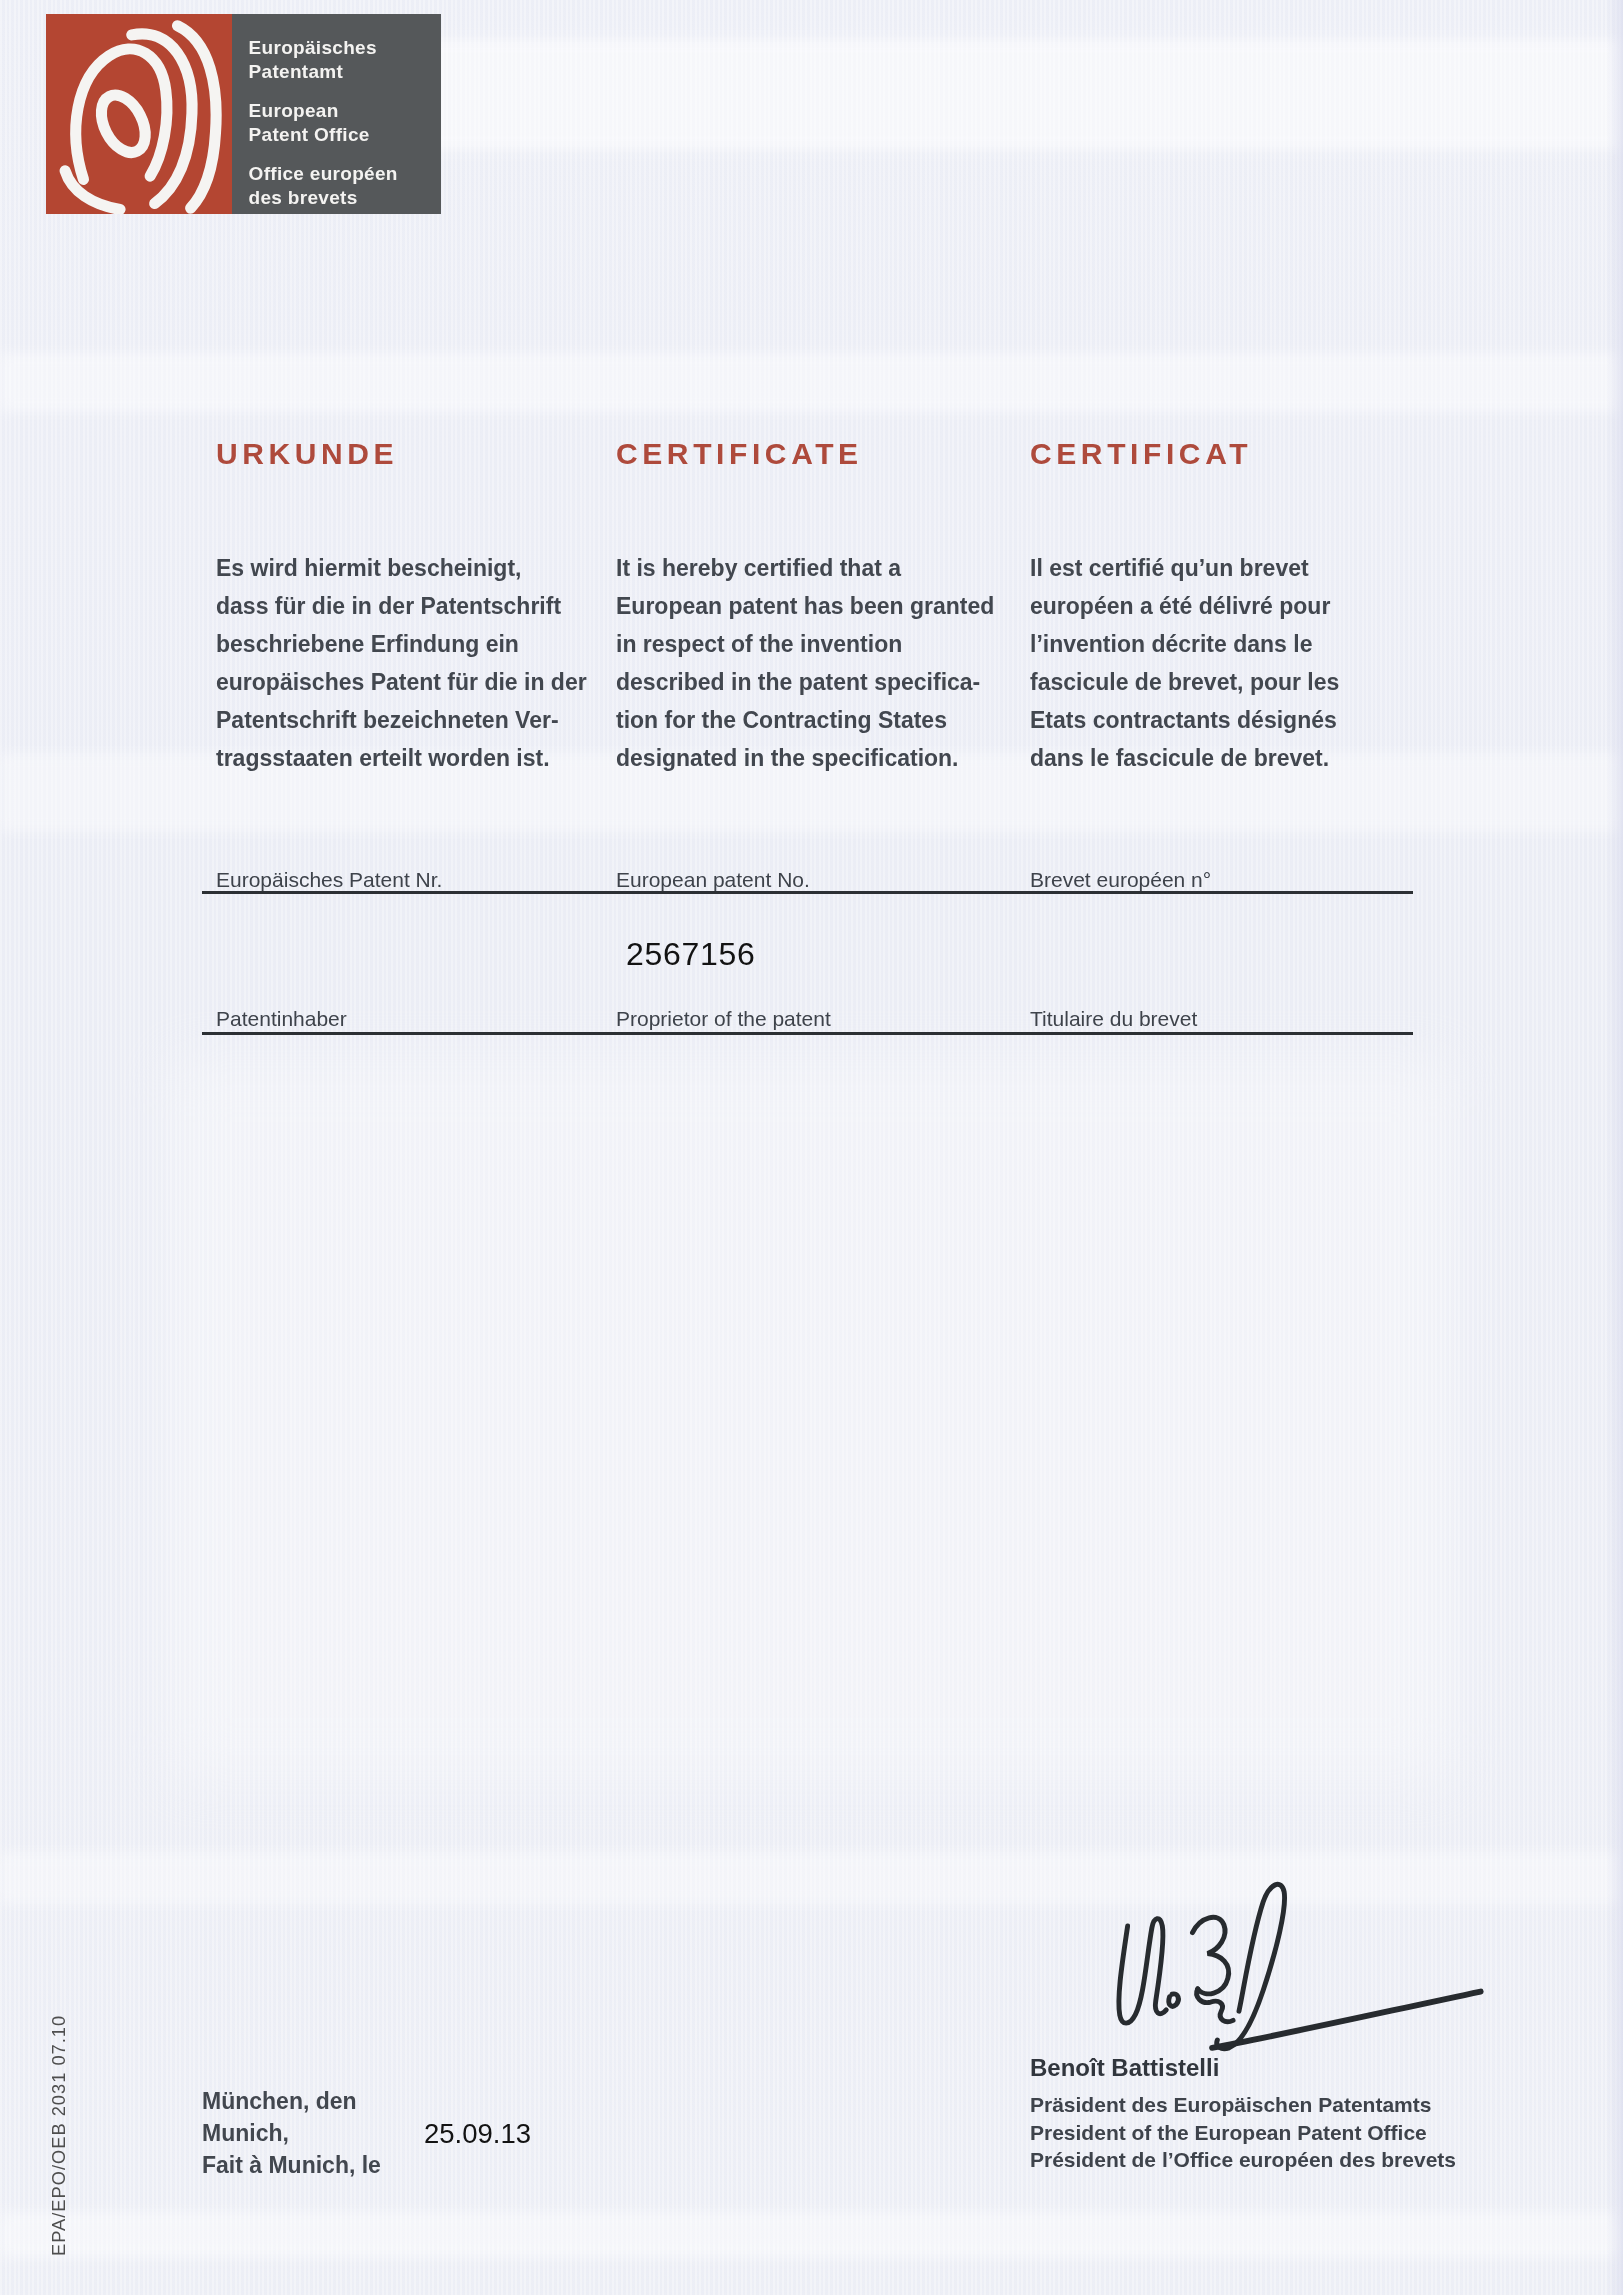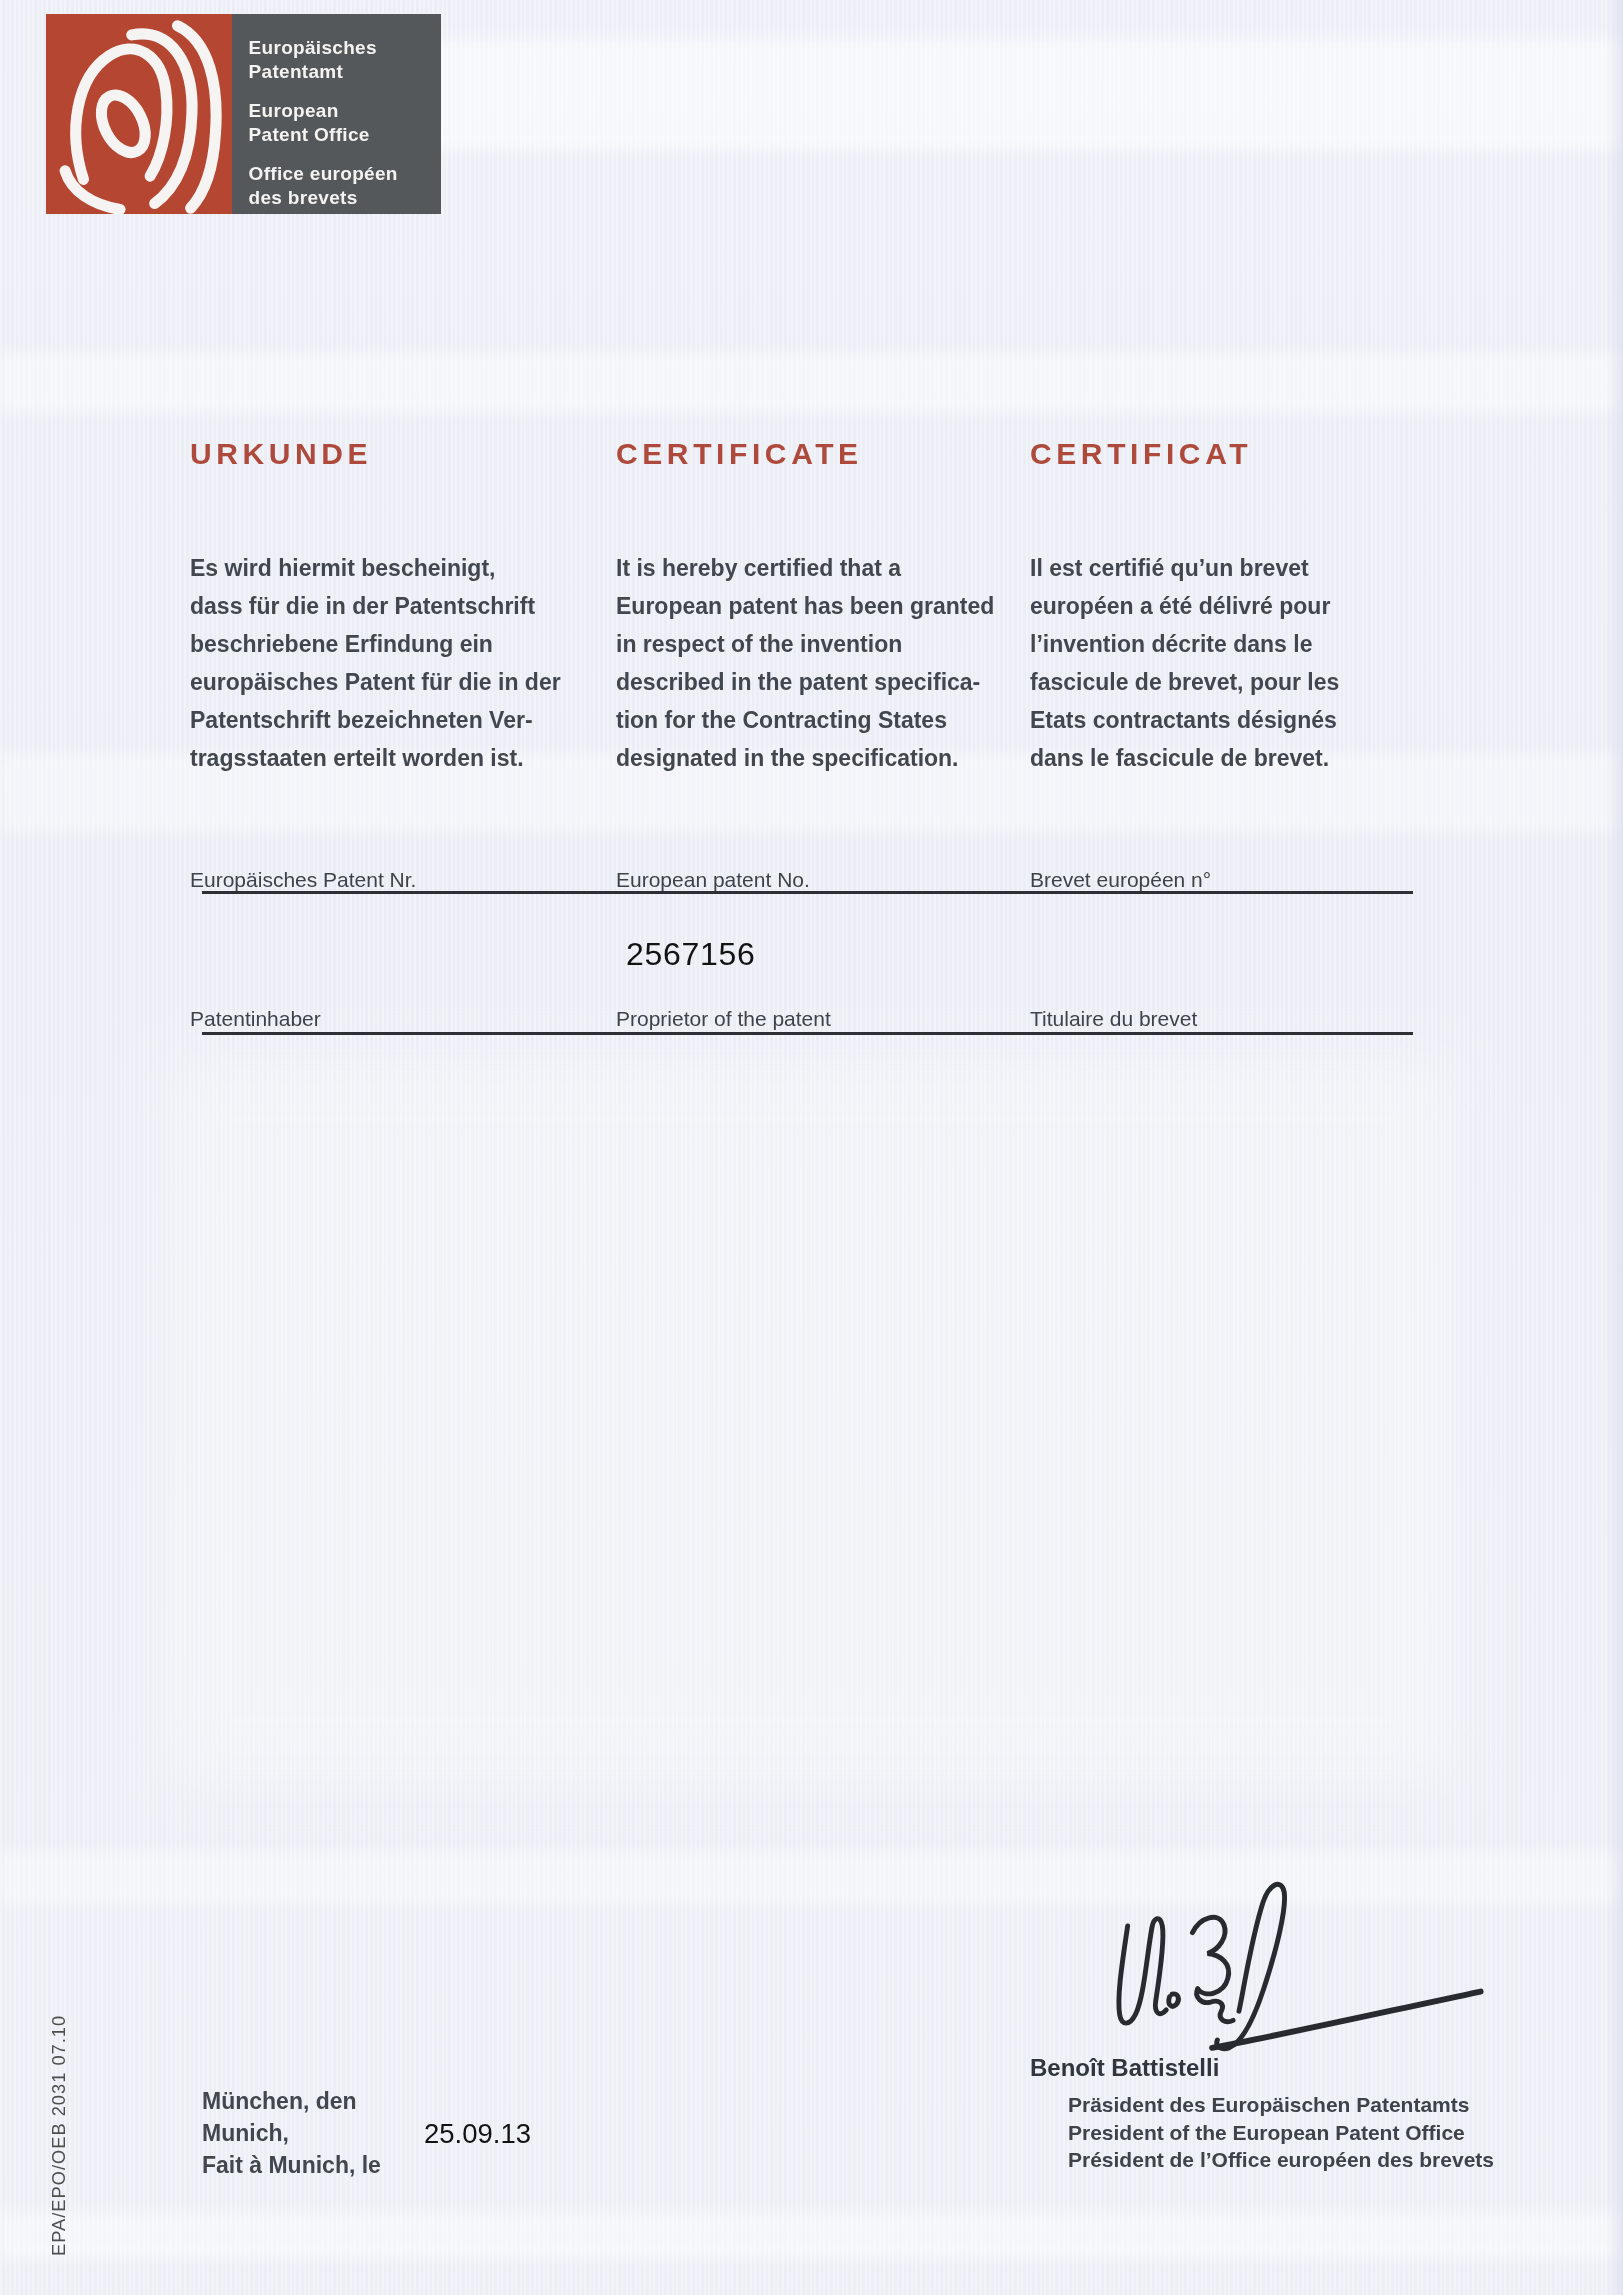--- a/index.html
+++ b/index.html
@@ -16,34 +16,34 @@
   }
   .band{position:absolute;background:#ffffff;filter:blur(5.9px);pointer-events:none;}
   .rightshade{position:absolute;right:0;top:0;width:17px;height:100%;background:linear-gradient(90deg,rgba(221,222,238,0) 0%,rgba(214,216,236,.55) 100%);}
   
   .logo{position:absolute;left:19.6px;top:14.4px;display:flex;margin-left:26px;}
   .logo-red{width:186px;height:200px;background:#b44632;position:relative;}
   .logo-red svg{position:absolute;left:0;top:0;}
   .logo-gray{width:209px;height:200px;background:#55585a;box-sizing:border-box;padding:22px 0 0 17px;}
   .logo-gray .blk{color:#f4f3f1;font-weight:bold;font-size:19px;line-height:24px;white-space:pre-line;margin-bottom:15px;letter-spacing:0.3px;}
   
-  .c1{left:190px;} .c2{left:616px;} .c3{left:1030px;}
+  .c1{left:216px;} .c2{left:616px;} .c3{left:1030px;}
   .colhead{position:absolute;top:437px;font-size:30px;font-weight:bold;letter-spacing:4.6px;color:#ae4a3c;}
   .para{position:absolute;top:549px;width:393px;font-size:23px;line-height:38px;color:#42474f;}
   .ml{white-space:pre-line;font-weight:bold;}
   .field-label{position:absolute;font-size:21px;color:#3e434b;}
   .lab1{top:868px;} .lab2{top:1007px;}
   .rule{position:absolute;left:202px;width:1211px;height:2.6px;background:#2c3034;}
   .rule1{top:891px;} .rule2{top:1032px;}
   .typed{font-family:"Liberation Sans",sans-serif;color:#131313;}
   .patent-no{position:absolute;left:626px;top:936px;font-size:32px;letter-spacing:0.7px;}
   .address{position:absolute;left:420px;top:1130px;font-size:27px;line-height:30px;}
   .sig-svg{position:absolute;left:1106px;top:1871px;}
   .sig-name{position:absolute;left:1030px;top:2054px;font-size:24px;font-weight:bold;color:#31363d;}
-  .sig-titles{position:absolute;left:1030px;top:2091px;font-size:21px;line-height:27.5px;color:#3e434b;margin-left:38px;}
+  .sig-titles{position:absolute;left:1030px;top:2091px;font-size:21px;line-height:27.5px;color:#3e434b;}
   .place{position:absolute;left:202px;top:2085px;font-size:23px;line-height:32px;color:#42474f;}
   .date{position:absolute;left:424px;top:2118px;font-size:27.5px;}
   .form-code{position:absolute;left:48px;top:2256px;font-size:18.3px;letter-spacing:1px;color:#4e4e4e;transform:rotate(-90deg);transform-origin:0 0;white-space:nowrap;}
 </style>
 </head>
 <body>
 
 <div class="page">
 
   <div class="band" style="left:419px;top:39px;width:1204px;height:111px;opacity:.55;"></div>

